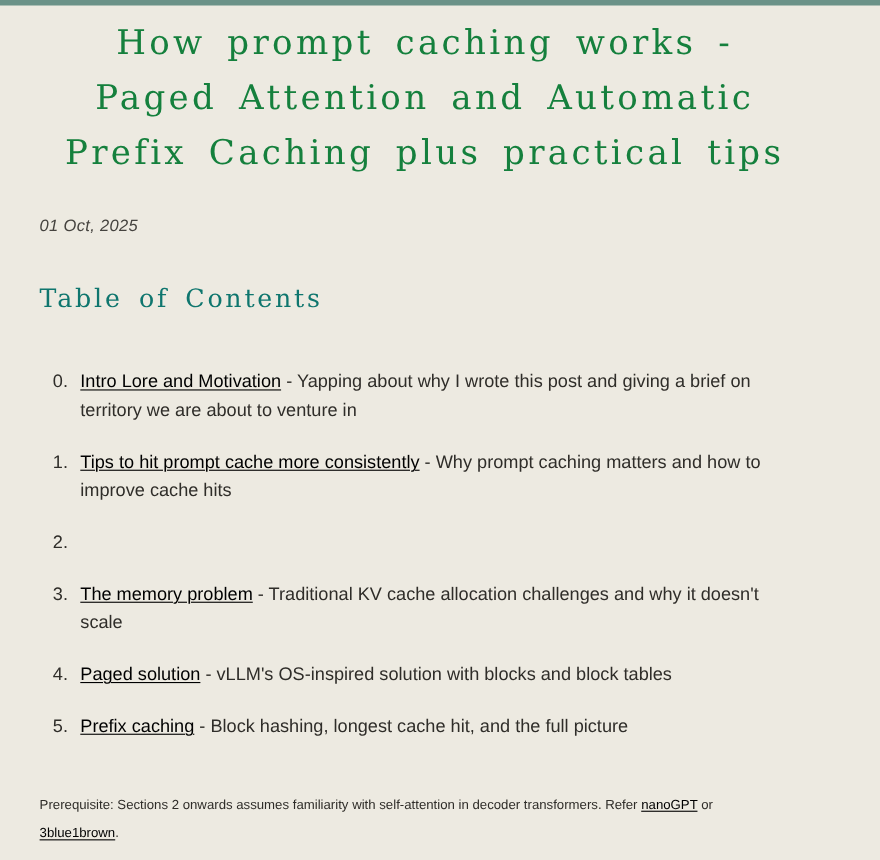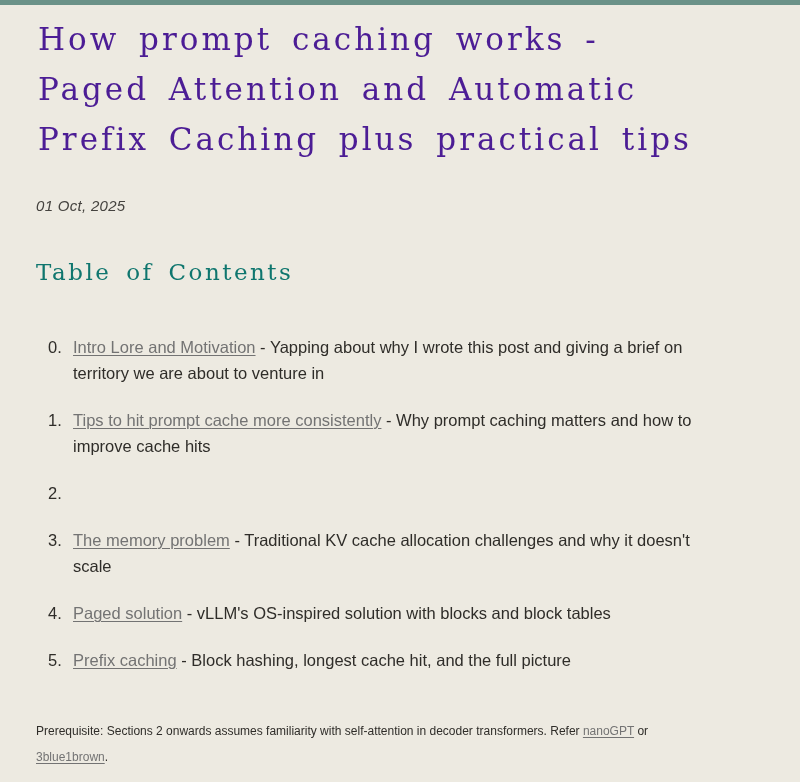--- a/index.html
+++ b/index.html
@@ -23,23 +23,24 @@
   main {
     padding: 0 70px 0 36px;
   }
   h1.title {
     font-family: "DejaVu Serif", serif;
     font-weight: normal;
     font-size: 31px;
     line-height: 50px;
     letter-spacing: 3px;
     word-spacing: 7px;
-    color: #4c1d95;
+    color: #15803d;
+    text-align: center;
     width: 664px;
-    margin: 9px 0 0 2px;
+    margin: 9px 0 0 18px;
   }
   p.date {
     margin: 33px 0 0 0;
     font-style: italic;
     font-size: 15px;
     letter-spacing: 0.3px;
     color: #45433f;
   }
   h2.toc-heading {
     font-family: "DejaVu Serif", serif;
@@ -62,21 +63,21 @@
     margin-bottom: 21px;
   }
   .num {
     width: 25px;
     flex-shrink: 0;
   }
   .itext {
     max-width: 655px;
   }
   a.toc-link, a.inline-link {
-    color: #737373;
+    color: #000000;
     text-decoration-thickness: 1px;
     text-underline-offset: 2px;
     cursor: pointer;
   }
   p.prereq {
     margin: 45px 0 0 0;
     font-size: 12px;
     line-height: 26px;
     max-width: 660px;
   }

